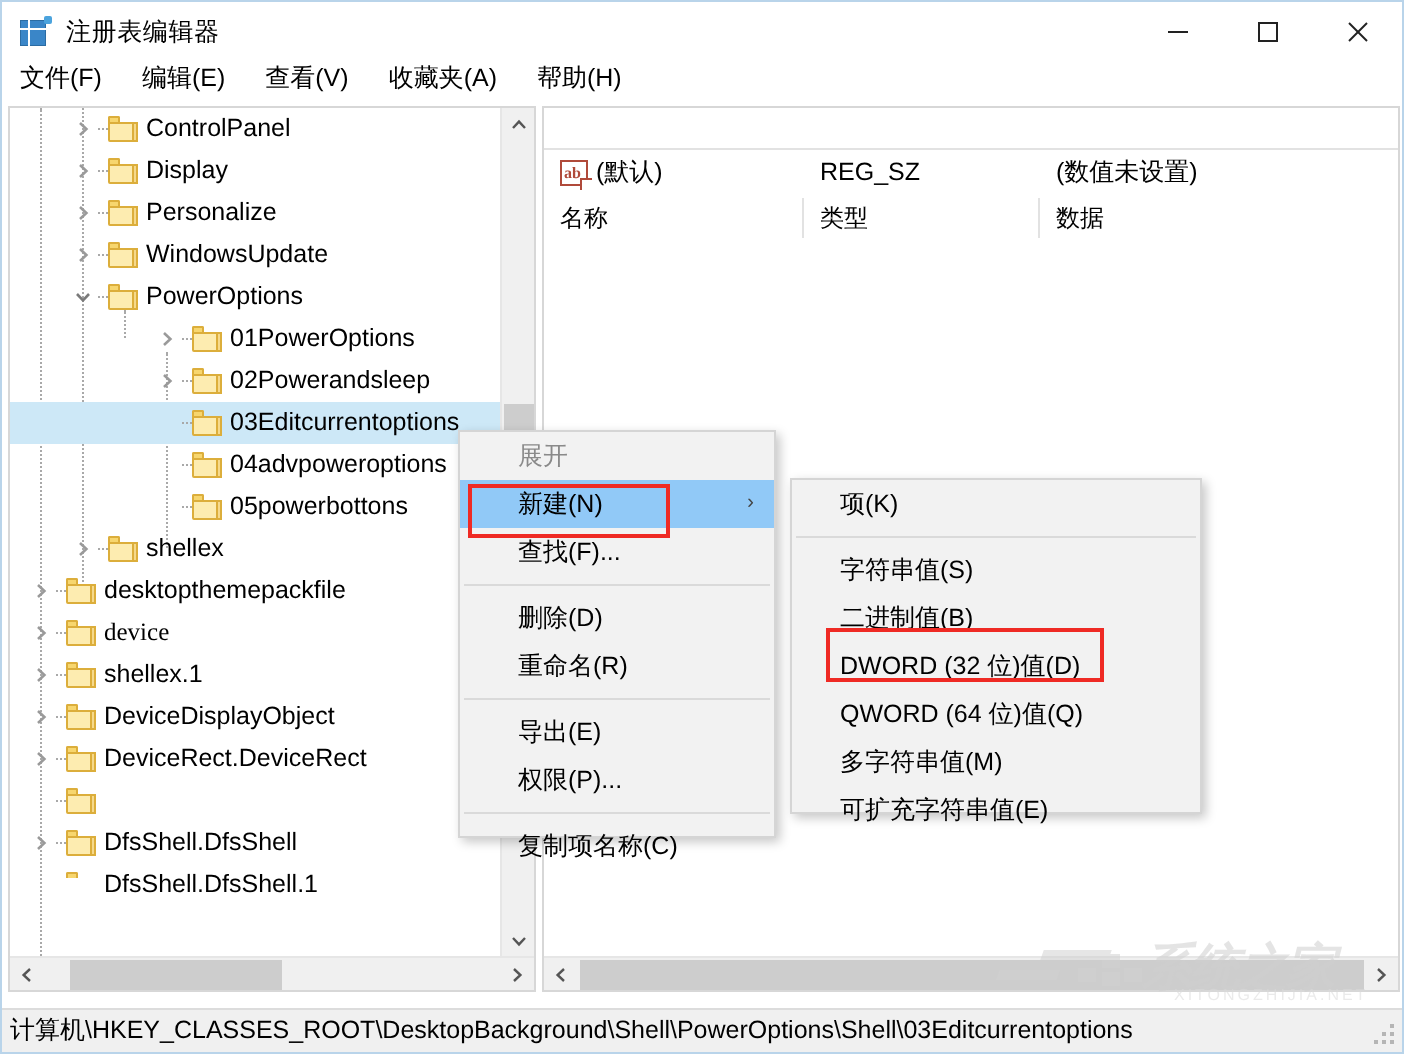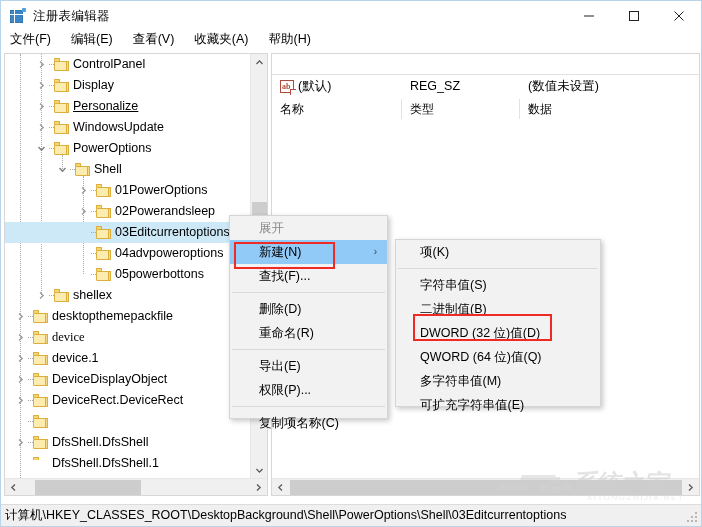--- a/index.html
+++ b/index.html
@@ -261,21 +261,21 @@
         <div class="trow">
           <span class="twist" style="left: 29px;"><svg width="9" height="9" viewBox="0 0 9 9">
               <polyline points="3,1.5 6.2,4.5 3,7.5" fill="none" stroke="#9a9a9a" stroke-width="1.3"></polyline>
             </svg></span>
           <span class="dots" style="left: 44px;"></span>
           <span class="folder" style="left: 49px;">
             <span class="tab"></span>
             <span class="body"></span>
             <span class="side"></span>
           </span>
-          <span class="tlabel" style="left: 68px; text-decoration: underline;">Personalize</span>
+          <span class="tlabel" style="left: 68px;">Personalize</span>
         </div>
         <div class="trow">
           <span class="twist" style="left: 29px;"><svg width="9" height="9" viewBox="0 0 9 9">
               <polyline points="3,1.5 6.2,4.5 3,7.5" fill="none" stroke="#9a9a9a" stroke-width="1.3"></polyline>
             </svg></span>
           <span class="dots" style="left: 44px;"></span>
           <span class="folder" style="left: 49px;">
             <span class="tab"></span>
             <span class="body"></span>
             <span class="side"></span>
@@ -286,32 +286,20 @@
           <span class="twist" style="left: 29px;"><svg width="9" height="9" viewBox="0 0 9 9">
               <polyline points="1.5,3 4.5,6.2 7.5,3" fill="none" stroke="#7a7a7a" stroke-width="1.3"></polyline>
             </svg></span>
           <span class="dots" style="left: 44px;"></span>
           <span class="folder" style="left: 49px;">
             <span class="tab"></span>
             <span class="body"></span>
             <span class="side"></span>
           </span>
           <span class="tlabel" style="left: 68px;">PowerOptions</span>
-        </div>
-        <div class="trow">
-          <span class="twist" style="left: 50px;"><svg width="9" height="9" viewBox="0 0 9 9">
-              <polyline points="1.5,3 4.5,6.2 7.5,3" fill="none" stroke="#7a7a7a" stroke-width="1.3"></polyline>
-            </svg></span>
-          <span class="dots" style="left: 65px;"></span>
-          <span class="folder" style="left: 70px;">
-            <span class="tab"></span>
-            <span class="body"></span>
-            <span class="side"></span>
-          </span>
-          <span class="tlabel" style="left: 89px;">Shell</span>
         </div>
         <div class="trow">
           <span class="twist" style="left: 71px;"><svg width="9" height="9" viewBox="0 0 9 9">
               <polyline points="3,1.5 6.2,4.5 3,7.5" fill="none" stroke="#9a9a9a" stroke-width="1.3"></polyline>
             </svg></span>
           <span class="dots" style="left: 86px;"></span>
           <span class="folder" style="left: 91px;">
             <span class="tab"></span>
             <span class="body"></span>
             <span class="side"></span>
@@ -396,21 +384,21 @@
         <div class="trow">
           <span class="twist" style="left: 8px;"><svg width="9" height="9" viewBox="0 0 9 9">
               <polyline points="3,1.5 6.2,4.5 3,7.5" fill="none" stroke="#9a9a9a" stroke-width="1.3"></polyline>
             </svg></span>
           <span class="dots" style="left: 23px;"></span>
           <span class="folder" style="left: 28px;">
             <span class="tab"></span>
             <span class="body"></span>
             <span class="side"></span>
           </span>
-          <span class="tlabel" style="left: 47px;">device.1</span>
+          <span class="tlabel" style="left: 47px;">shellex.1</span>
         </div>
         <div class="trow">
           <span class="twist" style="left: 8px;"><svg width="9" height="9" viewBox="0 0 9 9">
               <polyline points="3,1.5 6.2,4.5 3,7.5" fill="none" stroke="#9a9a9a" stroke-width="1.3"></polyline>
             </svg></span>
           <span class="dots" style="left: 23px;"></span>
           <span class="folder" style="left: 28px;">
             <span class="tab"></span>
             <span class="body"></span>
             <span class="side"></span>

